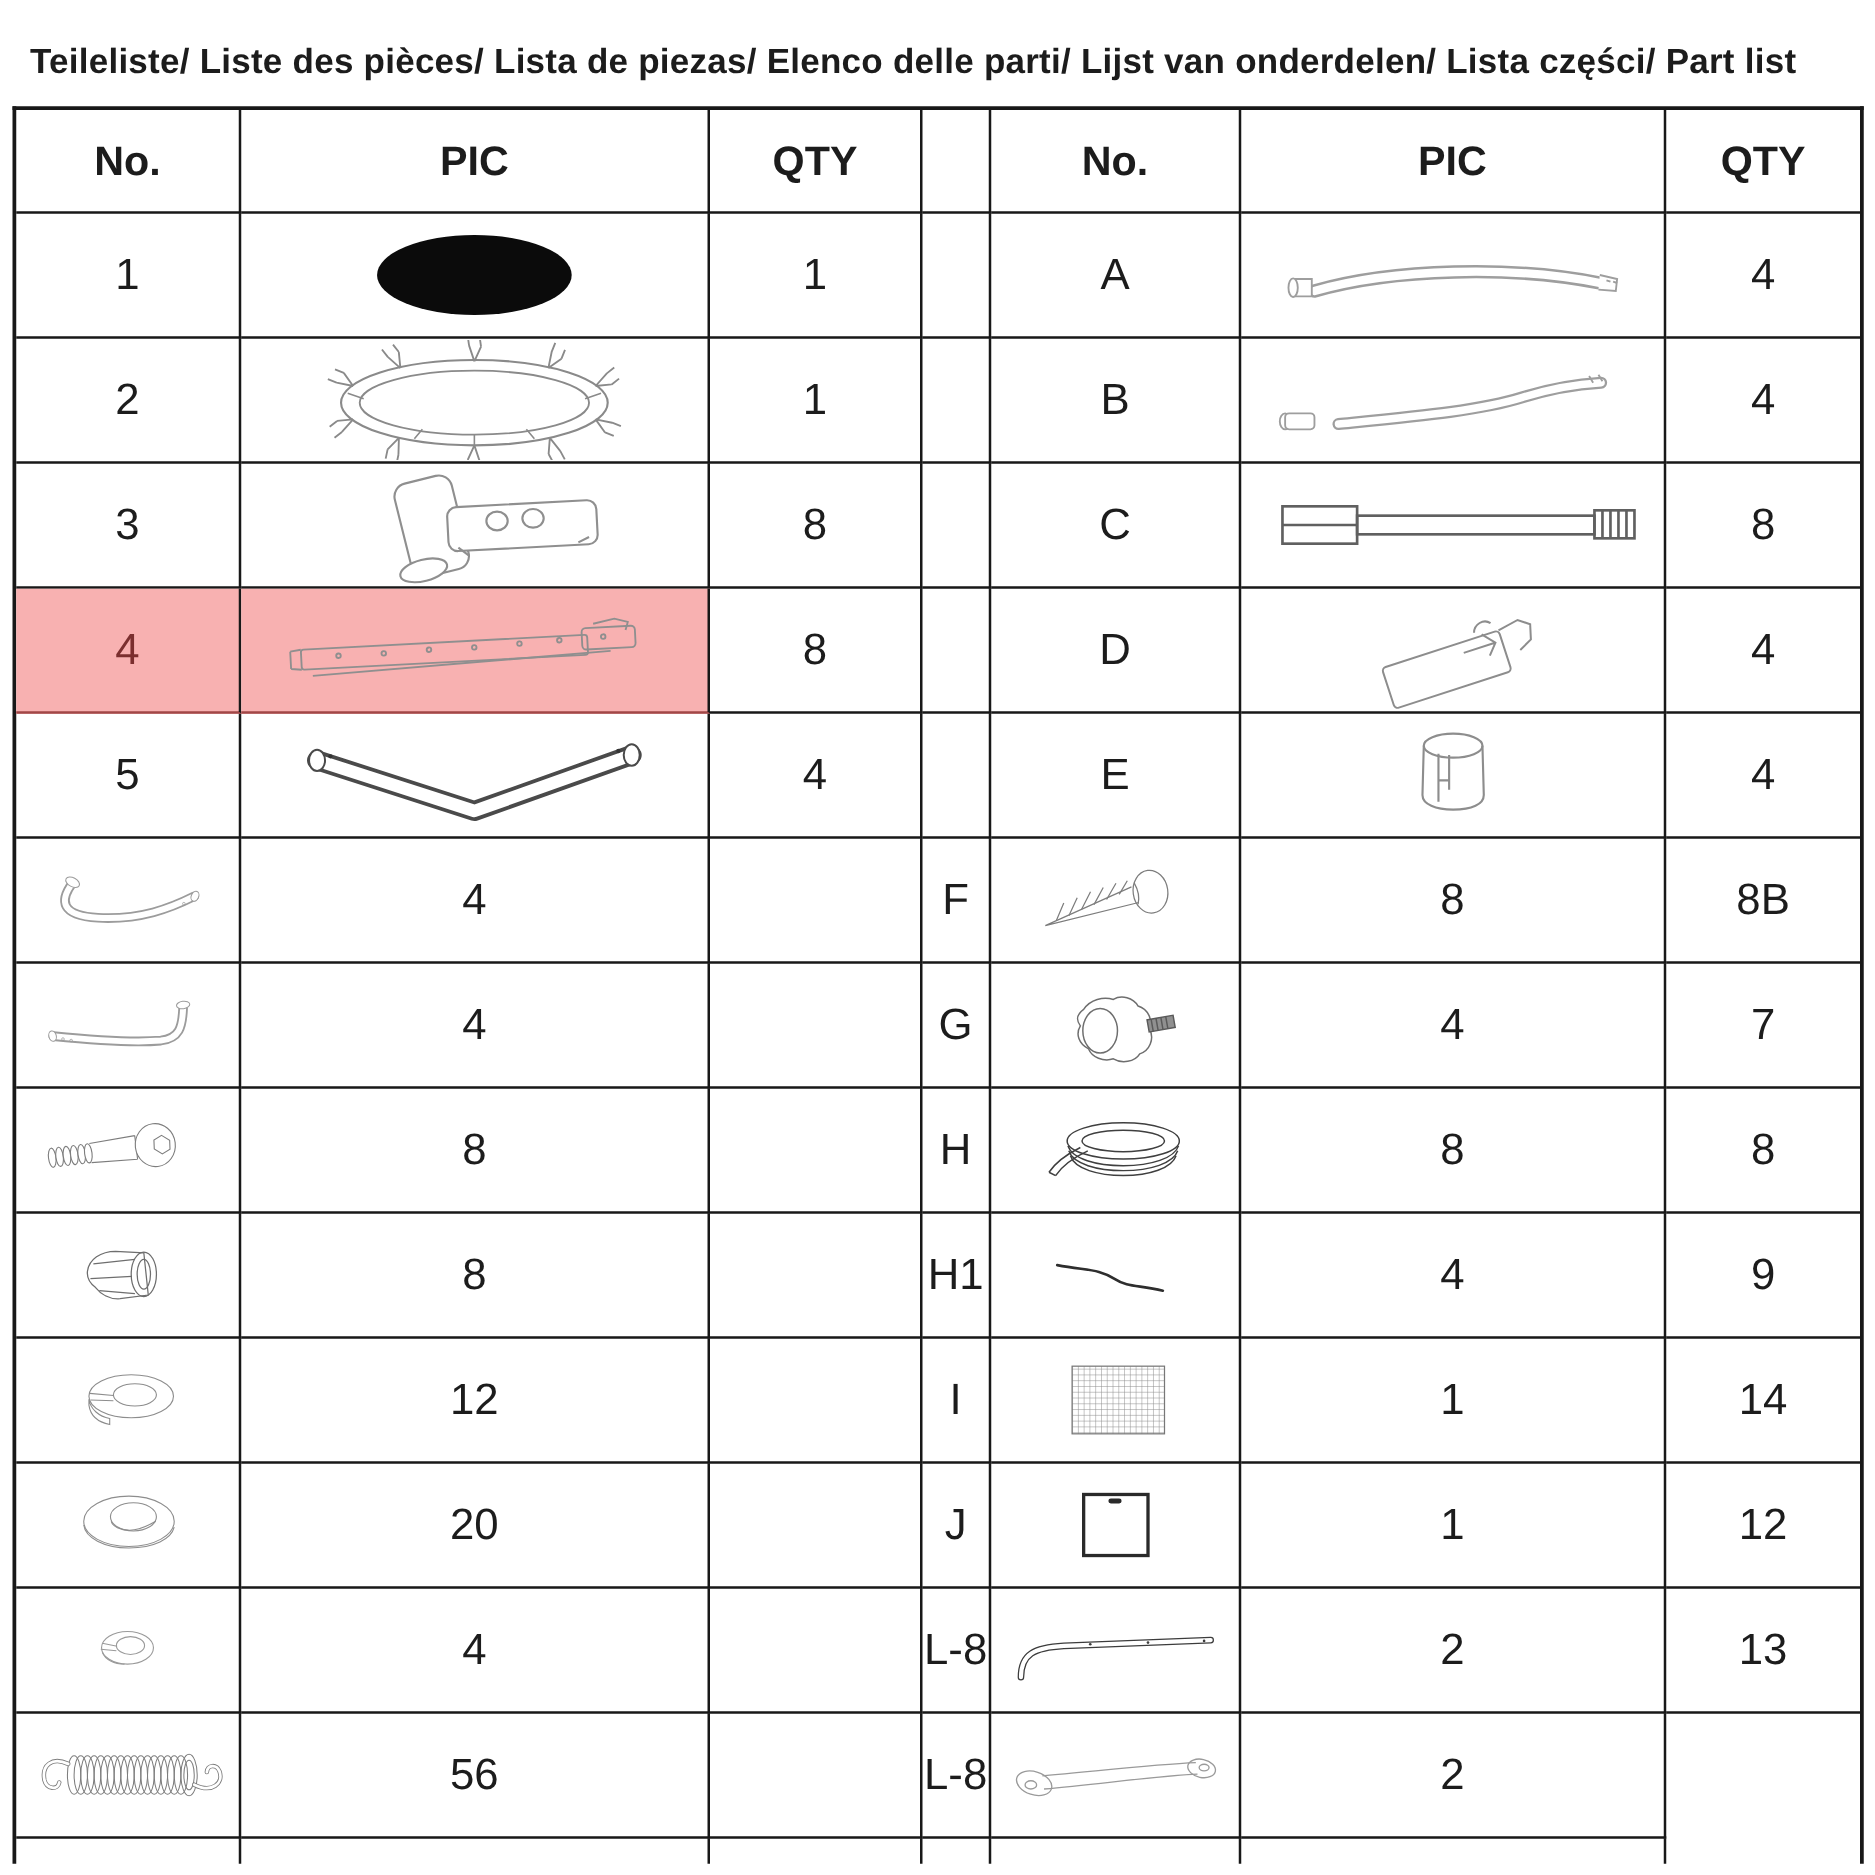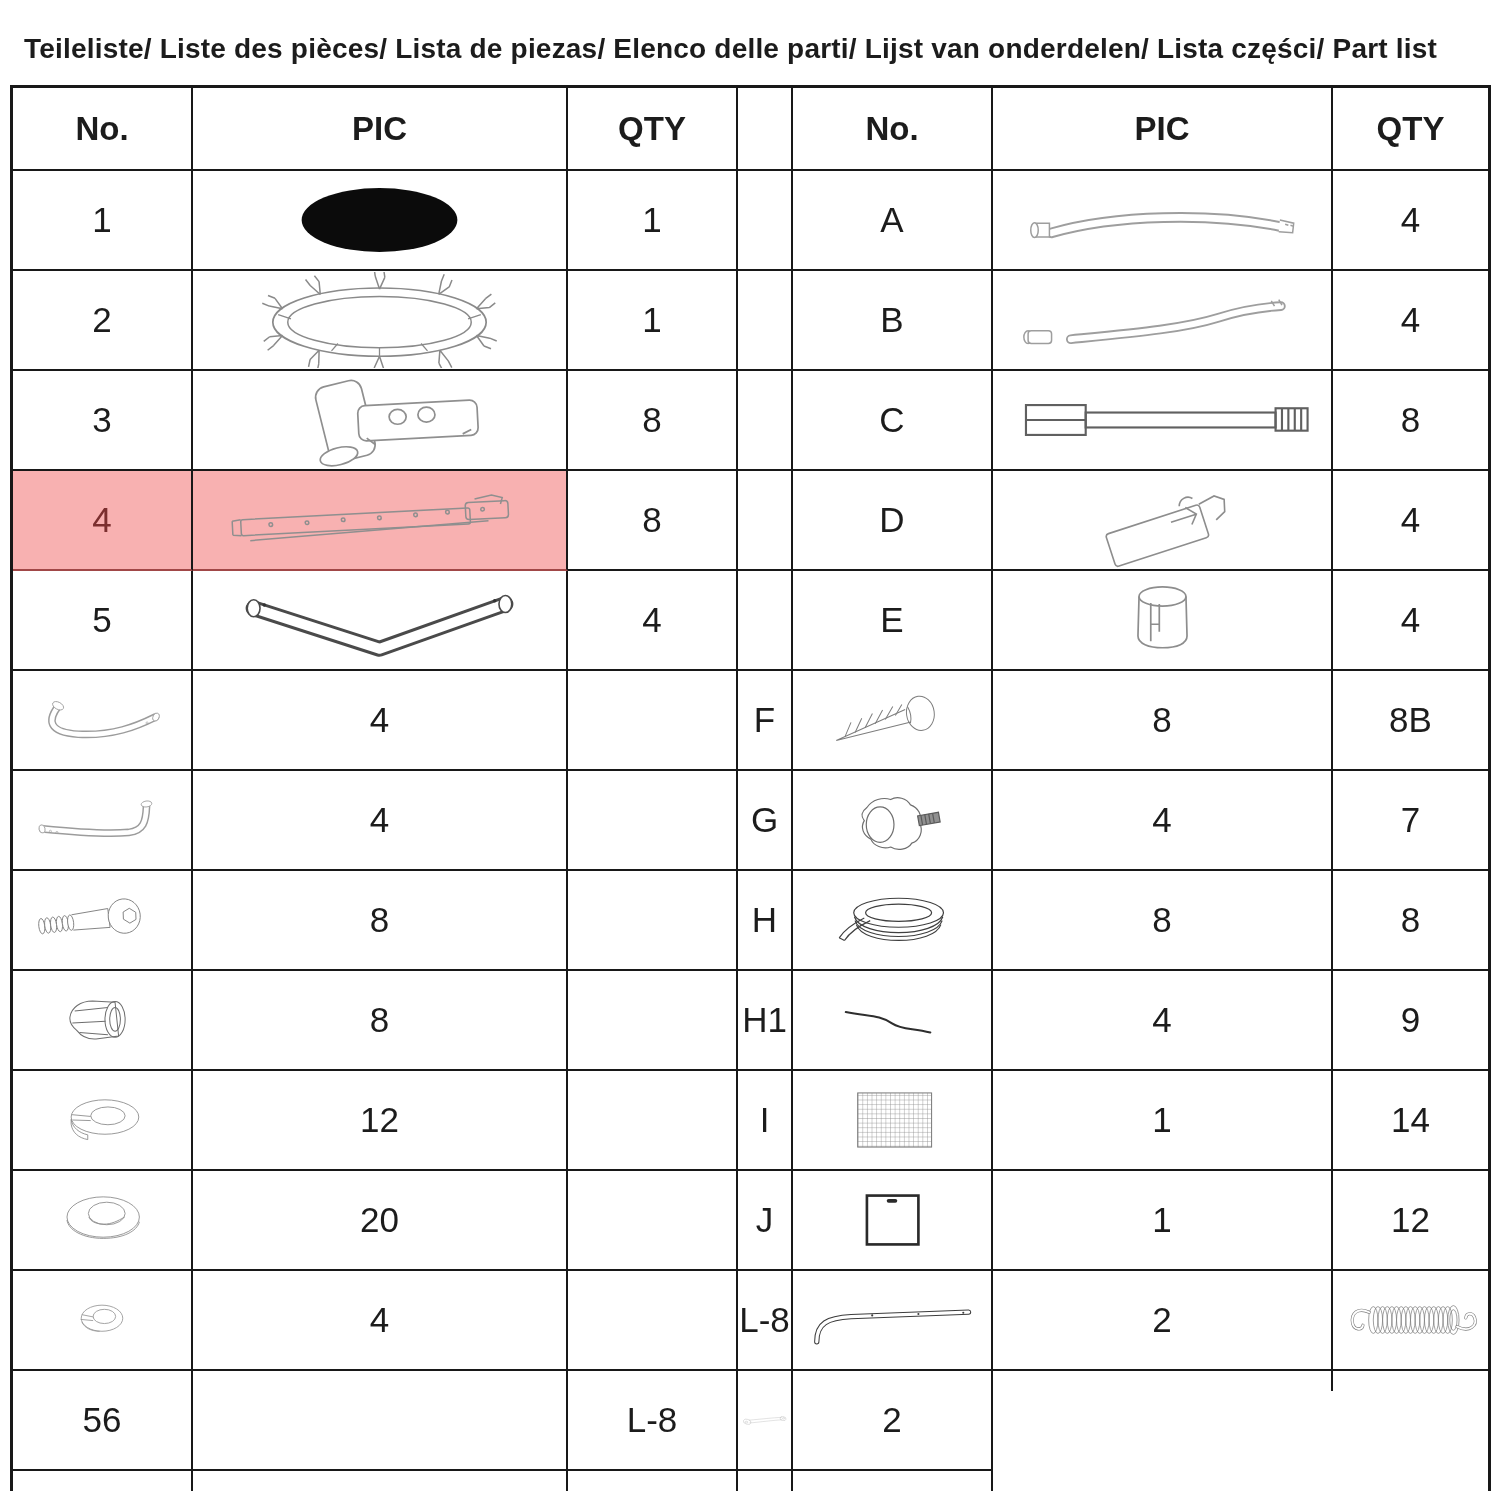--- a/index.html
+++ b/index.html
@@ -351,20 +351,21 @@
     <div class="c pic">
       <svg viewBox="0 0 300 90" xmlns="http://www.w3.org/2000/svg">
         <path d="M266,33 L88,40 C52,42 36,50 36,78" stroke="#3c3c3c" stroke-width="8" fill="none" stroke-linecap="round" stroke-linejoin="round"></path>
         <path d="M266,33 L88,40 C52,42 36,50 36,78" stroke="#fff" stroke-width="4.96" fill="none" stroke-linecap="round" stroke-linejoin="round"></path>
         <circle cx="120" cy="38" r="1.6" fill="#3c3c3c"></circle>
         <circle cx="190" cy="36" r="1.6" fill="#3c3c3c"></circle>
         <circle cx="258" cy="34" r="1.6" fill="#3c3c3c"></circle>
       </svg>
     </div>
     <div class="c qty">2</div>
+    <div class="c no">13</div>
     <div class="c pic">
       <svg viewBox="0 0 300 90" xmlns="http://www.w3.org/2000/svg">
         <g stroke="#7d7d7d" stroke-width="1.4" fill="none">
 <ellipse cx="78" cy="45" rx="9" ry="26"></ellipse>
           <ellipse cx="87" cy="45" rx="9" ry="26"></ellipse>
           <ellipse cx="96" cy="45" rx="9" ry="26"></ellipse>
           <ellipse cx="105" cy="45" rx="9" ry="26"></ellipse>
           <ellipse cx="114" cy="45" rx="9" ry="26"></ellipse>
           <ellipse cx="123" cy="45" rx="9" ry="26"></ellipse>
           <ellipse cx="132" cy="45" rx="9" ry="26"></ellipse>

